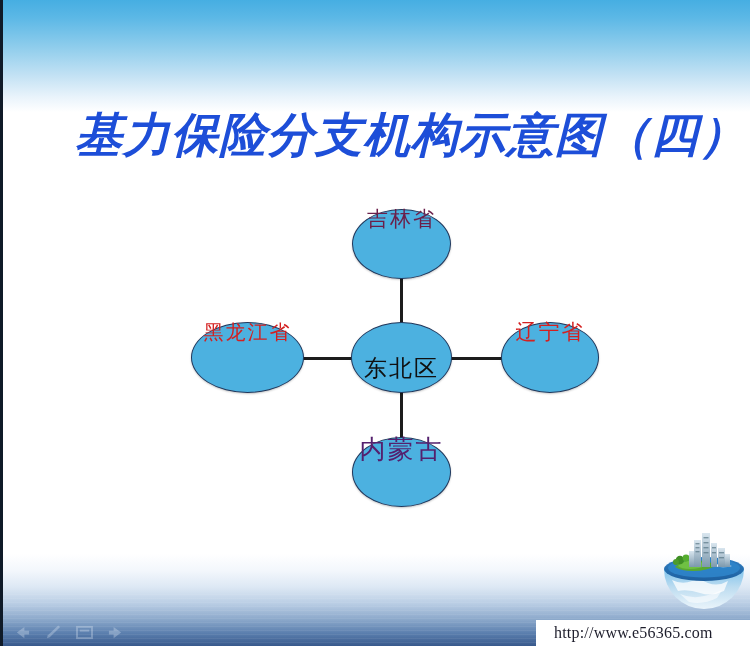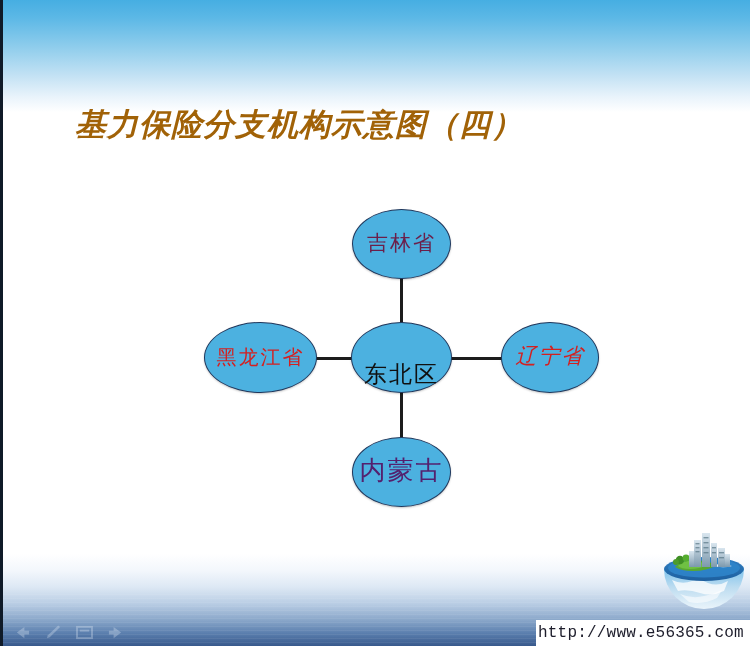--- a/index.html
+++ b/index.html
@@ -67,25 +67,25 @@
         rgba(0,0,0,0.0) 1px,
         rgba(0,0,0,0.0) 4px);
     opacity: .75;
   }
 
   
   .title {
     position: absolute;
     left: 72px;
     top: 104px;
-    font-size: 31px;
+    font-size: 47px;
     font-weight: bold;
     font-style: italic;
     letter-spacing: 1px;
-    color: #a16207;
+    color: #1d4ed8;
     white-space: nowrap;
     font-family: "Liberation Serif", "DejaVu Serif", serif;
     text-align: right;
   }
 
   
   #diagram {
     position: absolute;
     left: 0; top: 0;
     width: 750px;
@@ -95,21 +95,21 @@
     position: absolute;
     background: #1c1c1c;
   }
   .node {
     position: absolute;
     border-radius: 50%;
     background: #4cb1e0;
     border: 1.6px solid #20375c;
     box-sizing: border-box;
     display: flex;
-    align-items: center;
+    align-items: flex-start;
     justify-content: center;
     box-shadow: 0 1px 2px rgba(0,0,0,0.22);
   }
   .node span {
     font-family: "Liberation Serif", "DejaVu Serif", serif;
     font-size: 21px;
     letter-spacing: 2px;
     line-height: 1;
     white-space: nowrap;
     transform: translateY(-1px);
@@ -129,24 +129,24 @@
     position: absolute;
     left: 533px;
     top: 620px;
     width: 217px;
     height: 26px;
     background: #ffffff;
     display: flex;
     align-items: center;
   }
   .watermark span {
-    font-family: Liberation Mono, monospace;
+    font-family: Liberation Serif, serif;
     font-size: 16px;
     color: #1d1d2b;
-    padding-left: 2px;
+    padding-left: 18px;
     letter-spacing: .2px;
   }
 
   
   .navbar {
     position: absolute;
     left: 10px;
     bottom: 6px;
     display: flex;
     align-items: center;
@@ -174,30 +174,30 @@
 
     <div class="connector" style="left:397px; top:276px; width:3px; height:54px;"></div>
     <div class="connector" style="left:397px; top:386px; width:3px; height:56px;"></div>
     <div class="connector" style="left:300px; top:357px; width:56px; height:3px;"></div>
     <div class="connector" style="left:441px; top:357px; width:58px; height:3px;"></div>
 
     <div class="node" style="left:349px; top:209px; width:99px; height:70px;">
       <span style="color:#6b1f4a;">吉林省</span>
     </div>
 
-    <div class="node" style="left:201px; top:322px; width:113px; height:71px;">
+    <div class="node" style="left:188px; top:322px; width:113px; height:71px;">
       <span style="color:#d42020; font-size:20px;">黑龙江省</span>
     </div>
 
     <div class="node" style="left:348px; top:322px; width:101px; height:71px;">
       <span style="color:#101010; font-size:23px;margin-top:35px;">东北区</span>
     </div>
 
     <div class="node" style="left:498px; top:322px; width:98px; height:71px;">
-      <span style="color:#d42020;font-style:italic;">辽宁省</span>
+      <span style="color:#d42020;">辽宁省</span>
     </div>
 
     <div class="node" style="left:349px; top:437px; width:99px; height:70px;">
       <span style="color:#54206e; font-size:26px;">内蒙古</span>
     </div>
 
   </div>
 
   <div class="logo">
     <svg viewBox="0 0 92 92" width="92" height="92" aria-hidden="true">

